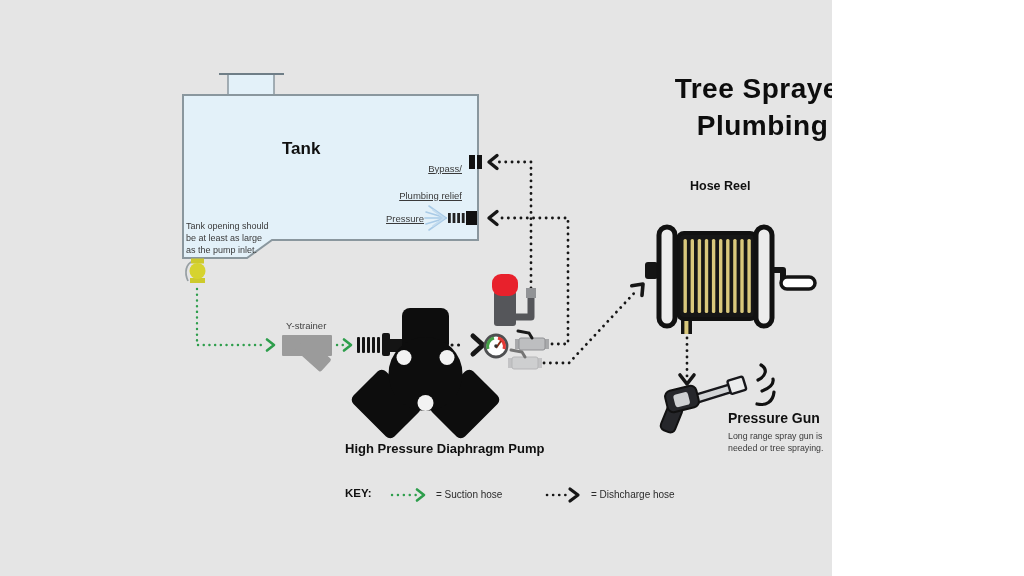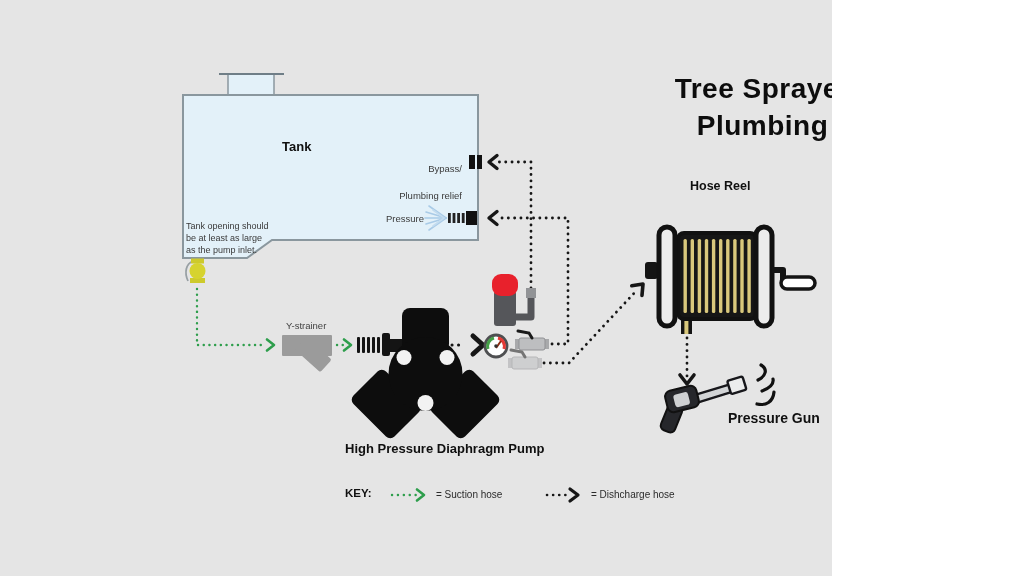--- a/index.html
+++ b/index.html
@@ -3,21 +3,21 @@
 <meta charset="utf-8">
 <style>
   html,body{margin:0;padding:0;background:#ffffff;}
   #canvas{position:relative;width:832px;height:576px;background:#e5e5e5;overflow:hidden;
           font-family:"Liberation Sans", sans-serif;color:#222;}
   #art{position:absolute;left:0;top:0;}
   .lbl{position:absolute;white-space:pre-line;}
   .title{font-size:28px;line-height:37px;font-weight:bold;color:#0d0d0d;text-align:center;letter-spacing:.5px;}
   .h-bold{font-weight:bold;color:#101010;}
   .small{font-size:9px;line-height:12px;color:#3a3a3a;}
-  .port{font-size:9.5px;line-height:13.5px;color:#3a3a3a;}
+  .port{font-size:9.5px;line-height:13.5px;color:#3a3a3a;text-decoration:underline;}
 </style>
 </head>
 <body>
 
 <div id="canvas">
 
 <svg id="art" width="1024" height="576" viewBox="0 0 1024 576">
 
   <g>
     <rect x="228" y="74" width="46" height="22" fill="#e3f1f9" stroke="#8a979e" stroke-width="1.5"></rect>
@@ -176,36 +176,37 @@
     <path d="M-7,-5.5 L0,0 L-7,5.5" transform="translate(424,495)" stroke-width="2.6" stroke-linejoin="round"></path>
   </g>
   <g stroke="#161616" fill="none" stroke-linecap="round">
     <path d="M547,495 H570" stroke-width="2.6" stroke-dasharray="0.1 6"></path>
     <path d="M-8,-6 L0,0 L-8,6" transform="translate(578,495)" stroke-width="3.2" stroke-linejoin="round"></path>
   </g>
 </svg>
 
 <div class="lbl title" style="left:640px;top:70px;width:245px;">Tree Sprayer Plumbing</div>
 
-<div class="lbl h-bold" style="left:282px;top:139px;font-size:13px;">Tank</div>
+<div class="lbl h-bold" style="left:282px;top:139px;font-size:17px;">Tank</div>
 
 <div class="lbl small" style="left:186px;top:220px;width:88px;">Tank opening should be at least as large as the pump inlet.</div>
 
 <div class="lbl port" style="left:380px;top:148px;width:82px;text-align:right;">
   <span style="display:block;">Bypass/</span>
   <span style="display:block;">Plumbing relief</span>
 </div>
 
 <div class="lbl port" style="left:386px;top:212px;">Pressure</div>
 
 <div class="lbl" style="left:286px;top:320px;font-size:9.5px;color:#444;">Y-strainer</div>
 
 <div class="lbl h-bold" style="left:345px;top:441px;font-size:13px;white-space:nowrap;">High Pressure Diaphragm Pump</div>
 
 <div class="lbl h-bold" style="left:676px;top:179px;font-size:12.5px;padding-left:14px;">Hose Reel</div>
 
 <div class="lbl h-bold" style="left:728px;top:410px;font-size:14px;">Pressure Gun</div>
+<div class="lbl small" style="left:728px;top:430px;width:118px;font-size:8.8px;">Long range spray gun is needed or tree spraying.</div>
 
 <div class="lbl h-bold" style="left:345px;top:487px;font-size:11.5px;">KEY:</div>
 <div class="lbl" style="left:436px;top:489px;font-size:10px;color:#2b2b2b;">= Suction hose</div>
 <div class="lbl" style="left:591px;top:489px;font-size:10px;color:#2b2b2b;">= Dishcharge hose</div>
 
 </div>
 
 </body></html>

